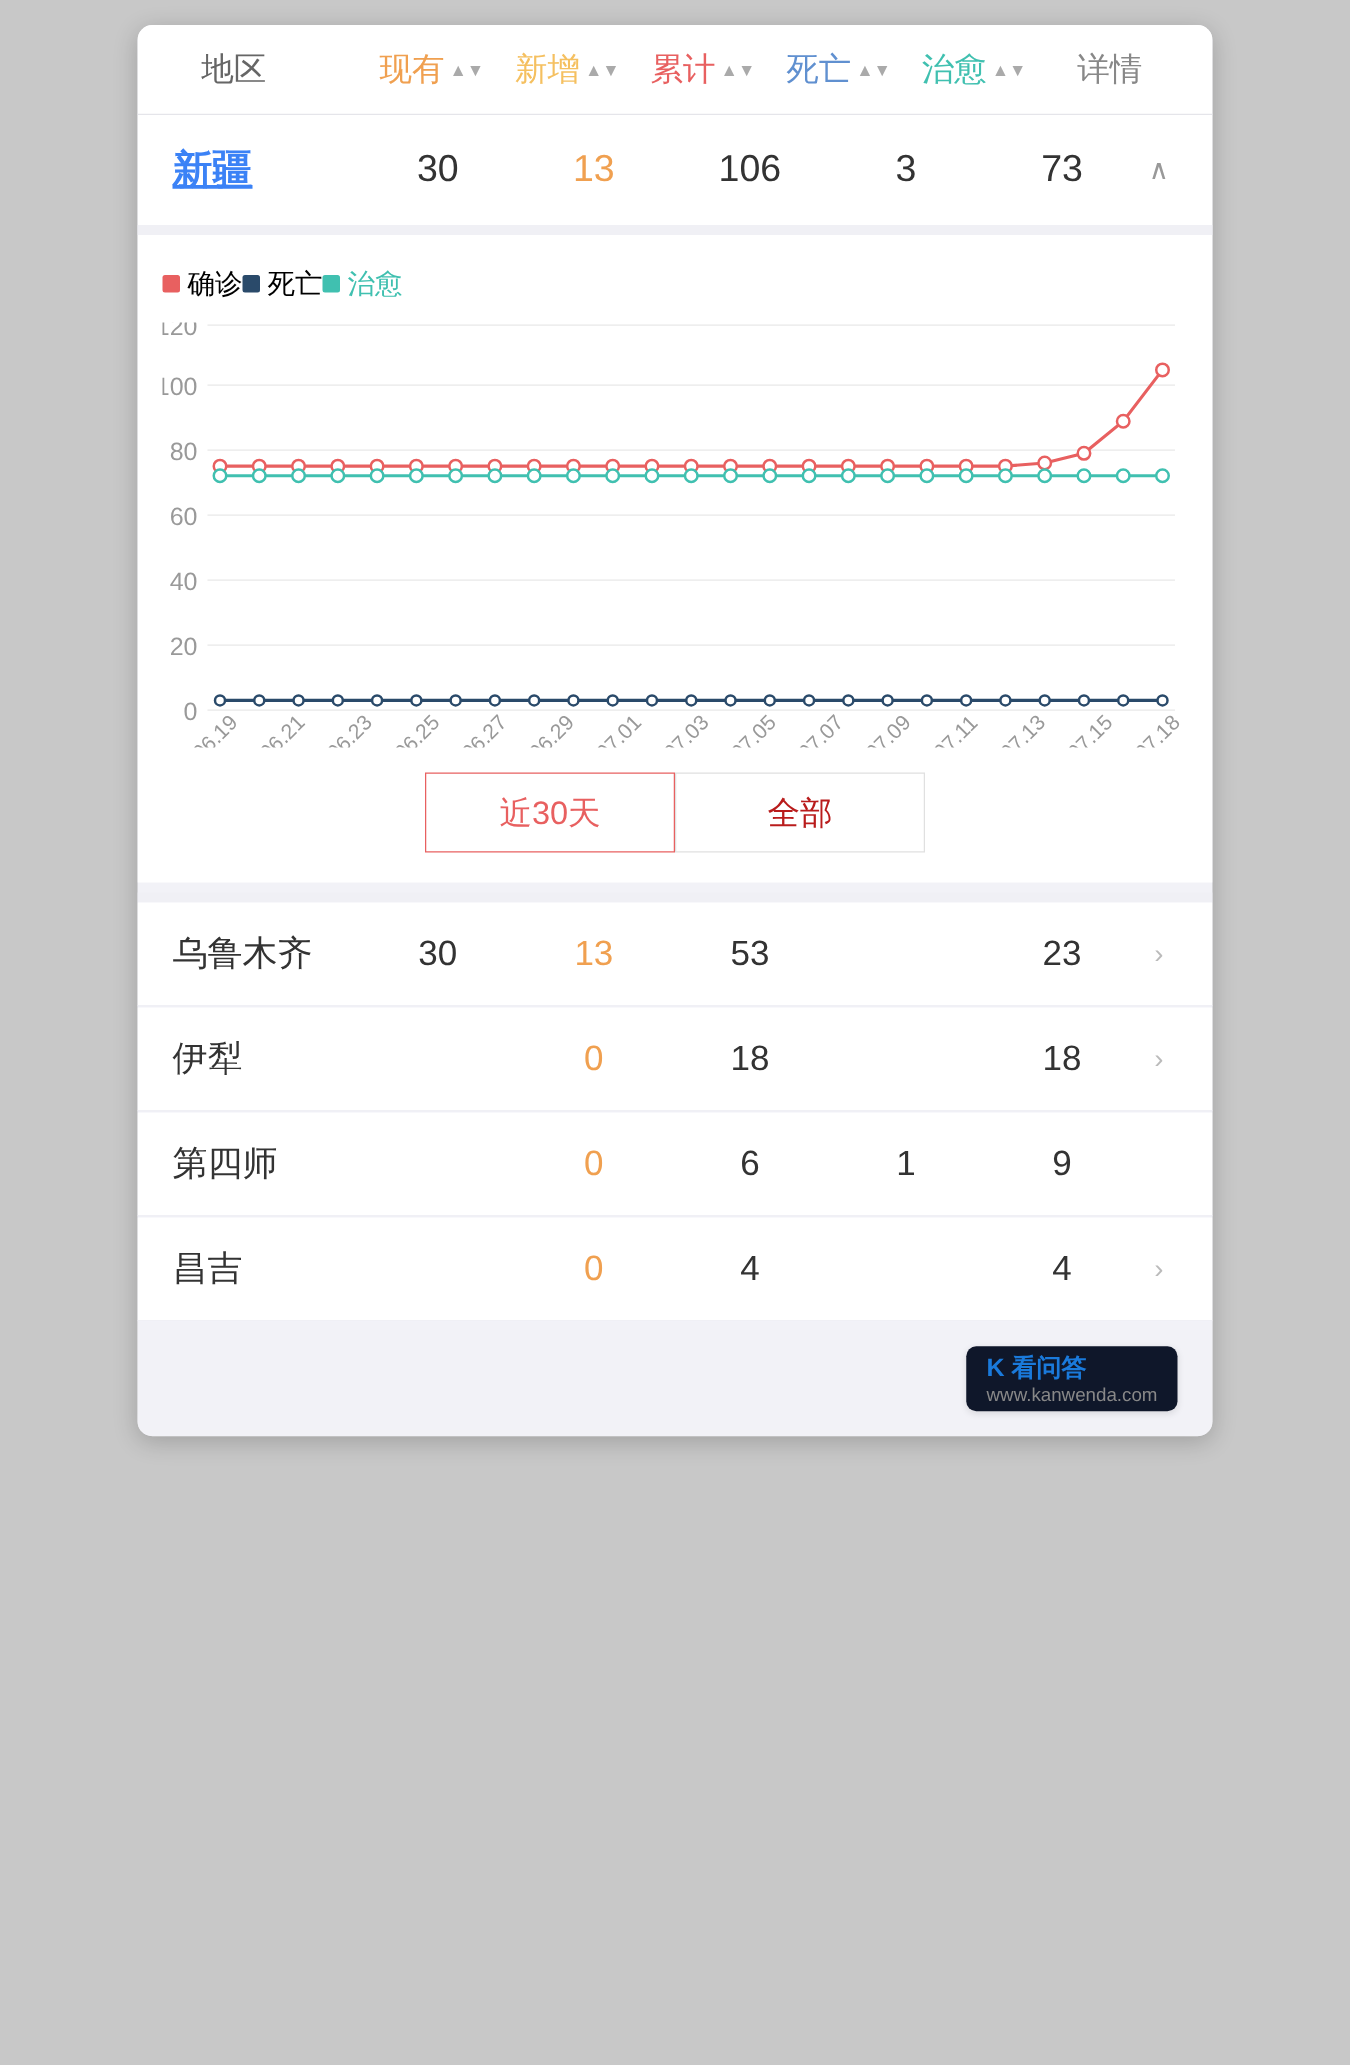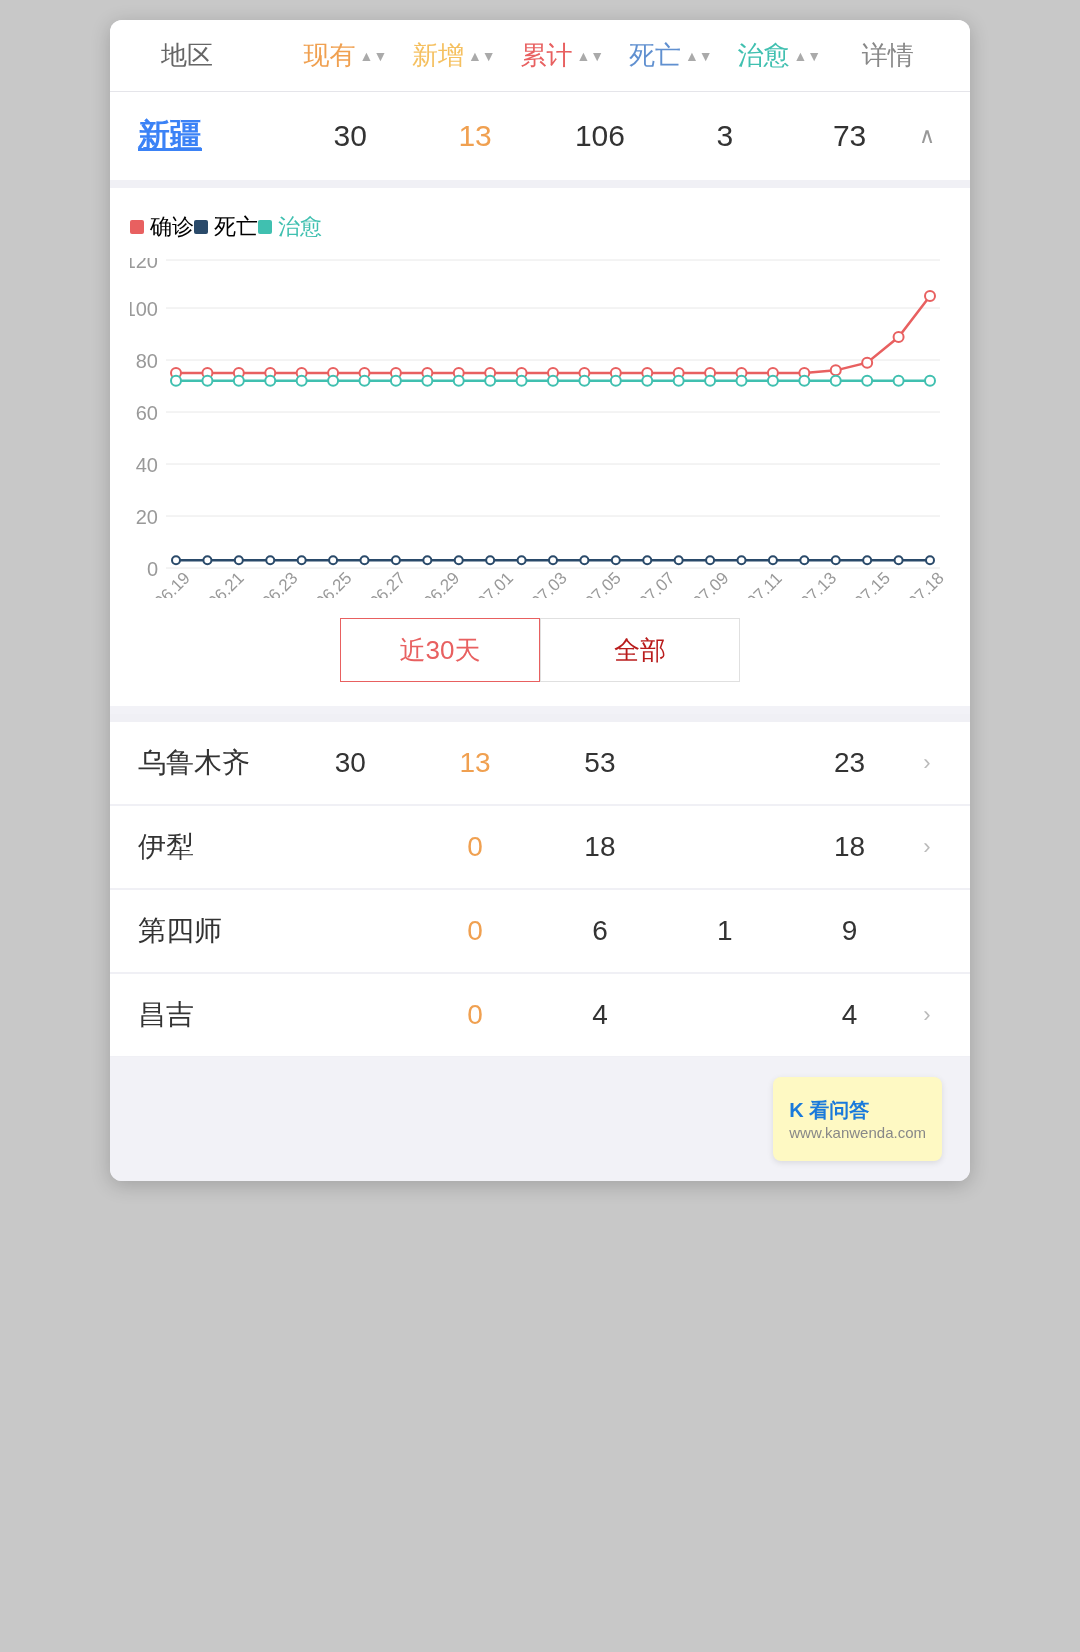--- a/index.html
+++ b/index.html
@@ -419,19 +419,19 @@
       <div class="subregion-val empty"></div>
       <div class="subregion-val orange">0</div>
       <div class="subregion-val">4</div>
       <div class="subregion-val"></div>
       <div class="subregion-val">4</div>
       <div class="chevron-right">›</div>
     </div>
     </div>
 
   <div style="background:#f2f2f7; padding: 20px 28px; display:flex; justify-content:flex-end;">
-    <div style="background:#fef9c3; border-radius:8px; padding:20px 16px; font-size:18px; color:#333; box-shadow:0 2px 6px rgba(0,0,0,0.1);">
+    <div style="background:#0f172a; border-radius:8px; padding:4px 16px; font-size:18px; color:#333; box-shadow:0 2px 6px rgba(0,0,0,0.1);">
       <div style="font-weight:bold; color:#1a7adb; font-size:20px;">K 看问答</div>
       <div style="font-size:15px; color:#888;">www.kanwenda.com</div>
     </div>
   </div>
 
 </div>
 
 </body></html>

